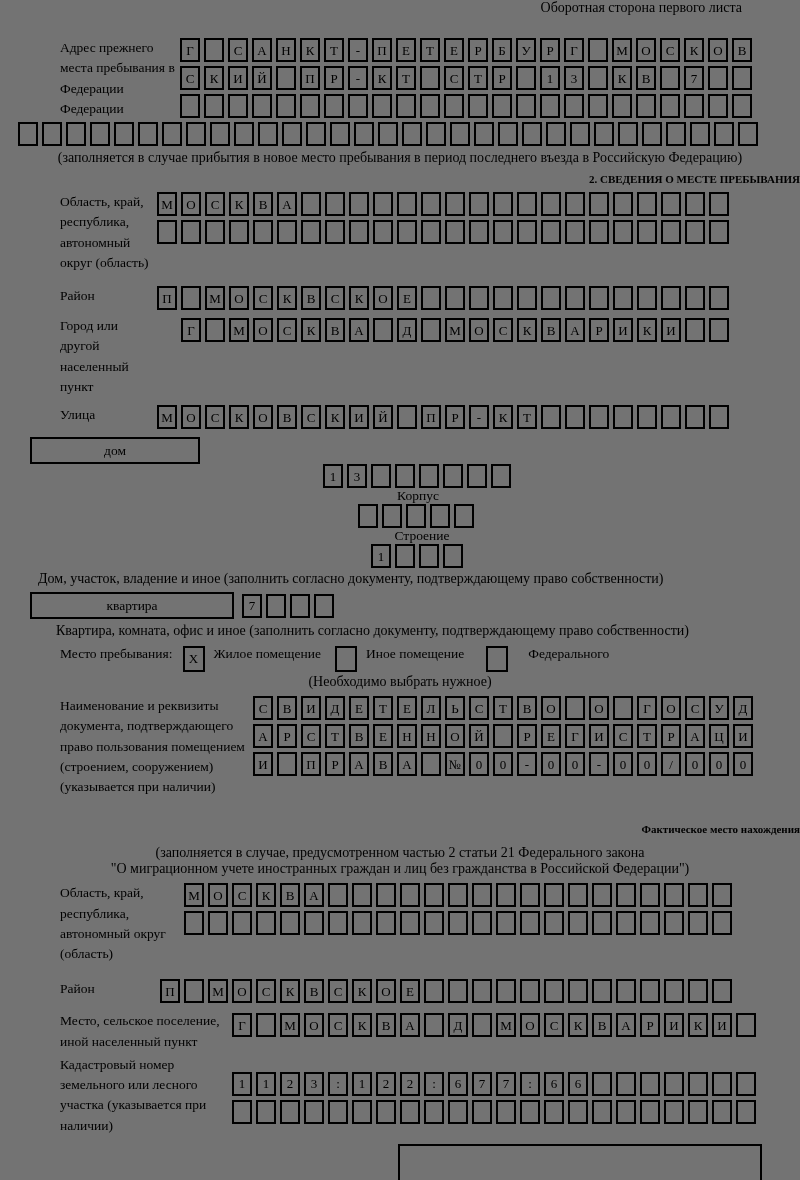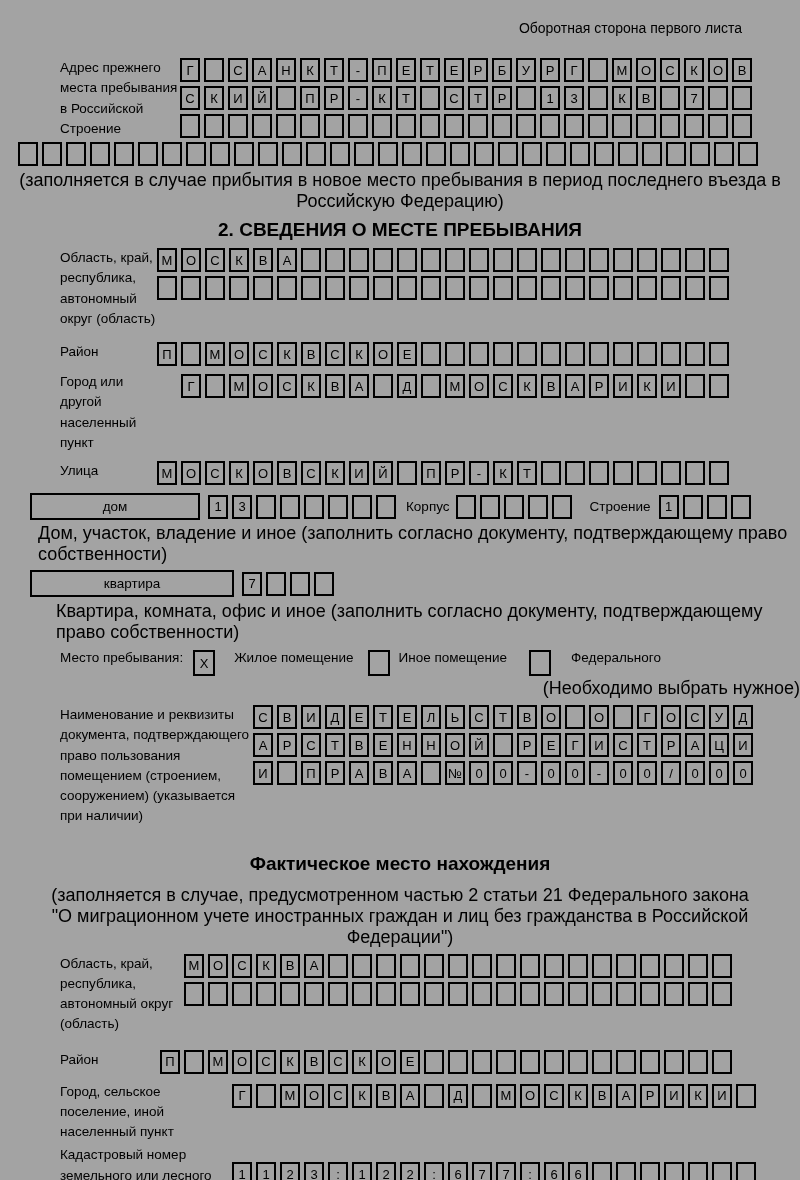--- a/index.html
+++ b/index.html
@@ -1,53 +1,52 @@
 <!DOCTYPE html>
 <html><head>
 <meta charset="utf-8">
 <style>
   html,body{margin:0;padding:0;background:#fff;}
   .page{
-    width:800px;height:1180px;background:#a3a3a3;color:#000;
-    font-family:Liberation Sans, sans-serif;
+    width:800px;height:1180px;background:#737373;color:#000;
+    font-family:Liberation Serif, serif;
     position:relative;overflow:hidden;box-sizing:border-box;
-    padding-top:20px;
   }
   .hdr-note{text-align:right;padding-right:58px;font-size:14px;}
   .lbl{font-size:13.5px;line-height:1.5;}
   .cellrow{display:flex;margin-bottom:4px;}
   .cell{
     display:inline-flex;flex:none;align-items:center;justify-content:center;
     width:16px;height:20px;border:2px solid #000;margin-right:4px;
     font-size:13px;line-height:1;
   }
   .flexrow{display:flex;}
-  .note{font-size:18px;text-align:center;}
-  .sec-title{font-size:19px;font-weight:bold;text-align:center;}
+  .note{font-size:14px;text-align:center;}
+  .sec-title{font-size:11px;font-weight:bold;text-align:right;}
   .wbox{
     border:2px solid #000;height:23px;display:flex;align-items:center;
     justify-content:center;font-size:13.5px;flex:none;box-sizing:content-box;
   }
   .inline-lbl{font-size:13.5px;align-self:center;flex:none;}
   .chk{
     display:inline-flex;flex:none;align-items:center;justify-content:center;
     width:18px;height:22px;border:2px solid #000;font-size:13px;
   }
   .stayrow{display:flex;margin-left:60px;font-size:13.5px;}
   .big-box{border:2px solid #000;width:360px;height:168px;margin-left:398px;}
 </style>
 </head>
 <body>
 
 <div class="page">
 
   <div class="hdr-note">Оборотная сторона первого листа</div>
 
   <div class="flexrow" style="margin-left:60px;margin-top:22px;">
-    <div class="lbl" style="width:120px;flex:none;">Адрес прежнего места пребывания в Российской Строение</div>
+    <div class="lbl" style="width:120px;flex:none;">Адрес прежнего места пребывания в Федерации Федерации</div>
     <div>
       <div class="cellrow">
           <span class="cell">Г</span>
           <span class="cell"></span>
           <span class="cell">С</span>
           <span class="cell">А</span>
           <span class="cell">Н</span>
           <span class="cell">К</span>
           <span class="cell">Т</span>
           <span class="cell">-</span>
@@ -299,21 +298,21 @@
         <span class="cell"></span>
         <span class="cell"></span>
         <span class="cell"></span>
         <span class="cell"></span>
         <span class="cell"></span>
         <span class="cell"></span>
         <span class="cell"></span>
       </div>
   </div>
 
-  <div class="flexrow" style="margin-left:30px;margin-top:4px;">
+  <div class="flexrow" style="margin-left:30px;margin-top:4px;flex-direction:column;">
     <div class="wbox" style="width:166px;">дом</div>
     <div class="cellrow" style="margin-left:8px;margin-bottom:0;align-self:center;">
         <span class="cell">1</span>
         <span class="cell">3</span>
         <span class="cell"></span>
         <span class="cell"></span>
         <span class="cell"></span>
         <span class="cell"></span>
         <span class="cell"></span>
         <span class="cell"></span>
@@ -343,27 +342,27 @@
         <span class="cell"></span>
         <span class="cell"></span>
         <span class="cell"></span>
       </div>
   </div>
   <div class="note" style="text-align:left;margin-left:56px;margin-top:4px;">Квартира, комната, офис и иное (заполнить согласно документу, подтверждающему право собственности)</div>
 
   <div class="stayrow" style="margin-top:7px;">
     <span>Место пребывания:</span>
     <span class="chk" style="margin-left:10px;">X</span>
-    <span style="margin-left:19px;">Жилое помещение</span>
+    <span style="margin-left:9px;">Жилое помещение</span>
     <span class="chk" style="margin-left:14px;"></span>
     <span style="margin-left:9px;">Иное помещение</span>
     <span class="chk" style="margin-left:22px;"></span>
     <span style="margin-left:20px;">Федерального</span>
   </div>
-  <div class="note" style="text-align:right;margin-top:2px;">(Необходимо выбрать нужное)</div>
+  <div class="note" style="text-align:center;margin-top:2px;">(Необходимо выбрать нужное)</div>
 
   <div class="flexrow" style="margin-left:60px;margin-top:6px;">
     <div class="lbl" style="width:193px;flex:none;">Наименование и реквизиты документа, подтверждающего право пользования помещением (строением, сооружением) (указывается при наличии)</div>
     <div>
       <div class="cellrow">
           <span class="cell">С</span>
           <span class="cell">В</span>
           <span class="cell">И</span>
           <span class="cell">Д</span>
           <span class="cell">Е</span>
@@ -517,21 +516,21 @@
         <span class="cell"></span>
         <span class="cell"></span>
         <span class="cell"></span>
         <span class="cell"></span>
         <span class="cell"></span>
         <span class="cell"></span>
       </div>
   </div>
 
   <div class="flexrow" style="margin-left:60px;margin-top:4px;">
-    <div class="lbl" style="width:172px;flex:none;">Город, сельское поселение, иной населенный пункт</div>
+    <div class="lbl" style="width:172px;flex:none;">Место, сельское поселение, иной населенный пункт</div>
     <div class="cellrow" style="margin-top:2px;">
         <span class="cell">Г</span>
         <span class="cell"></span>
         <span class="cell">М</span>
         <span class="cell">О</span>
         <span class="cell">С</span>
         <span class="cell">К</span>
         <span class="cell">В</span>
         <span class="cell">А</span>
         <span class="cell"></span>

